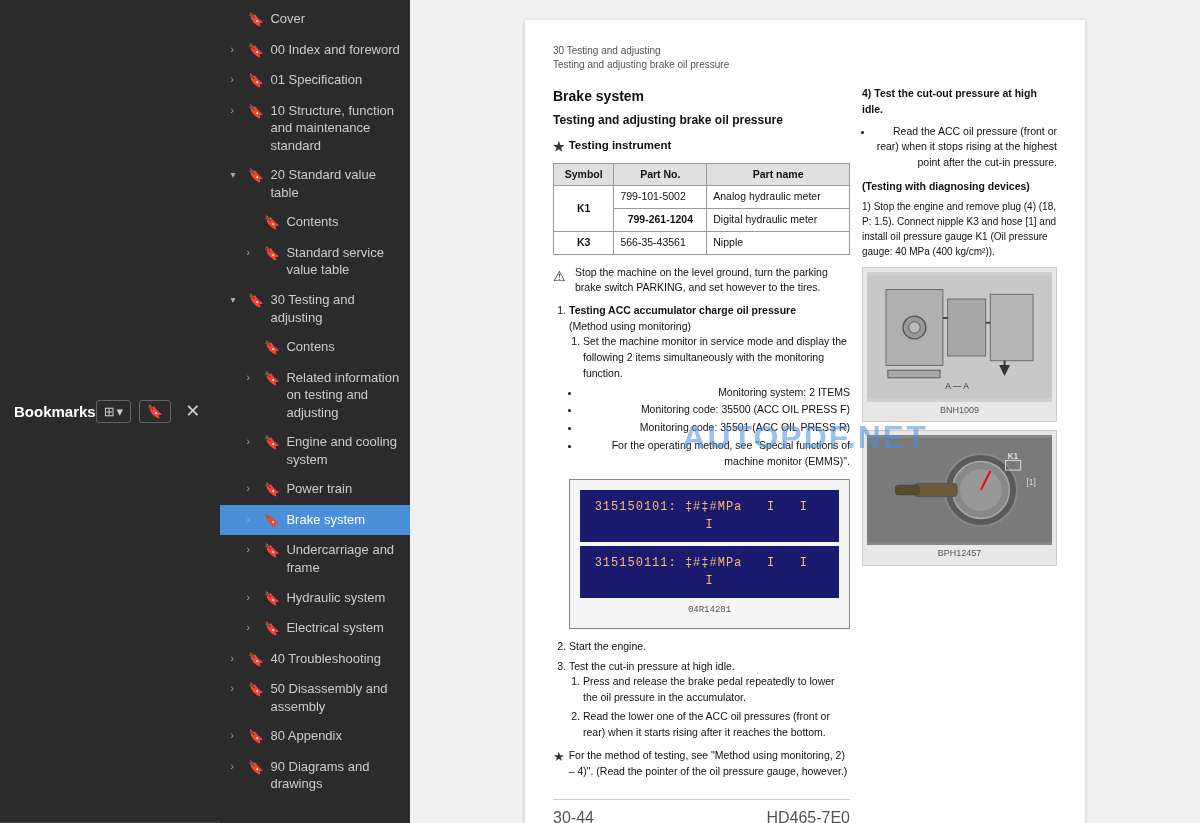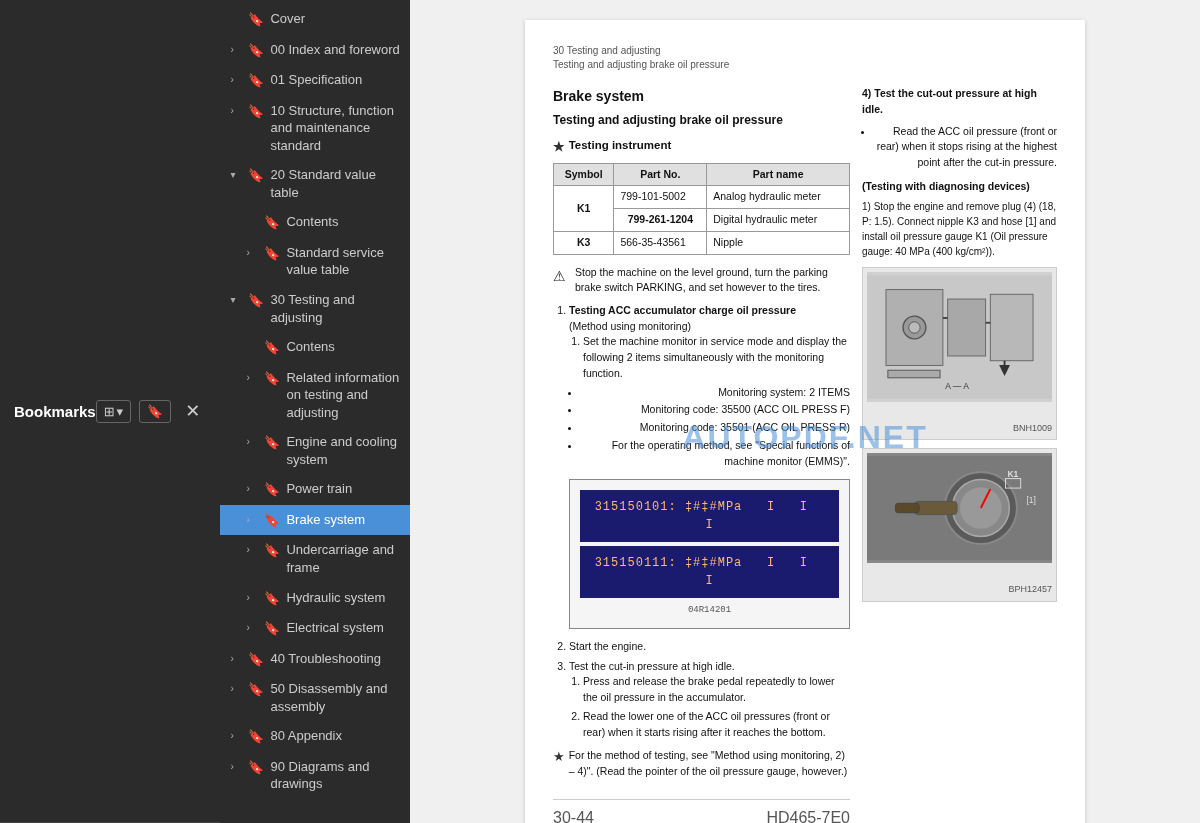--- a/index.html
+++ b/index.html
@@ -254,22 +254,21 @@
       border: 1px solid #ccc;
       background: #e8e8e8;
       margin-bottom: 8px;
       text-align: center;
       padding: 4px;
     }
 
     .image-caption {
       font-size: 9px;
       color: #555;
-      text-align: right;
-      margin-top: 20px;
+      margin-top: 2px;
     }
 
     .doc-footer {
       display: flex;
       justify-content: space-between;
       margin-top: 20px;
       font-size: 16px;
       color: #555;
       border-top: 1px solid #ccc;
       padding-top: 6px;

